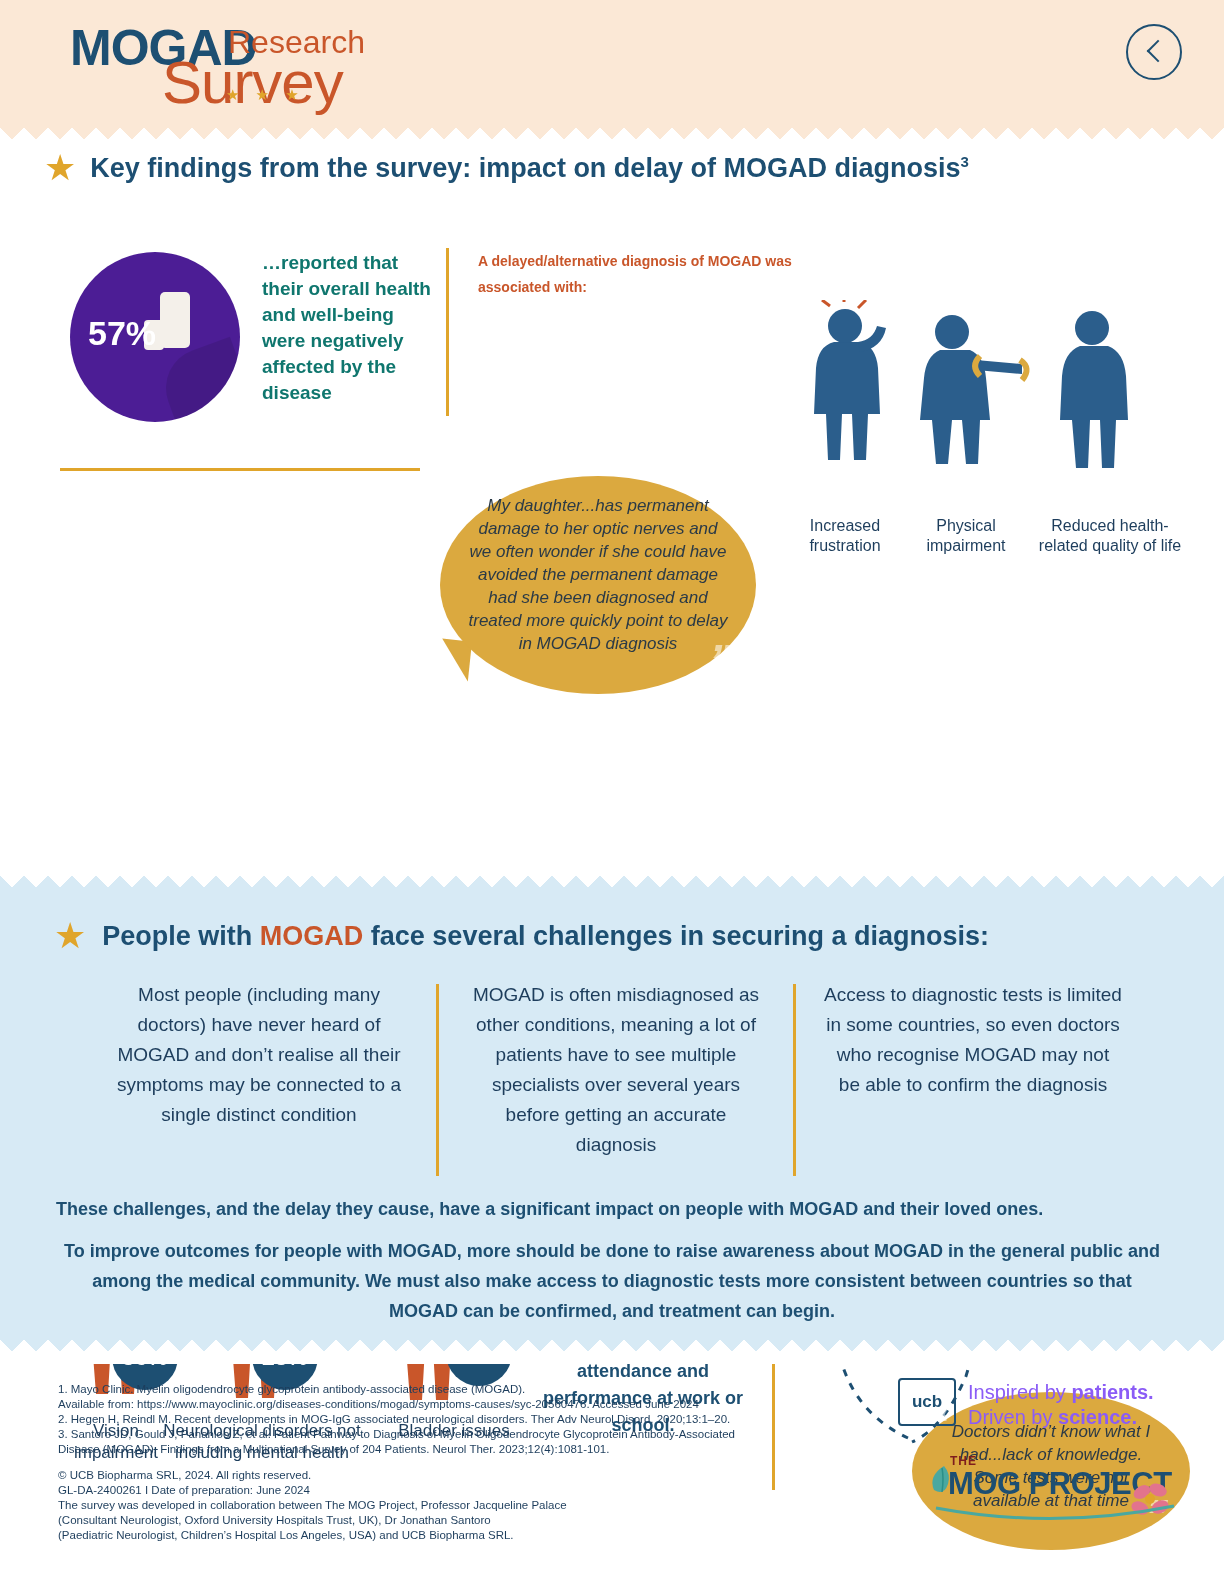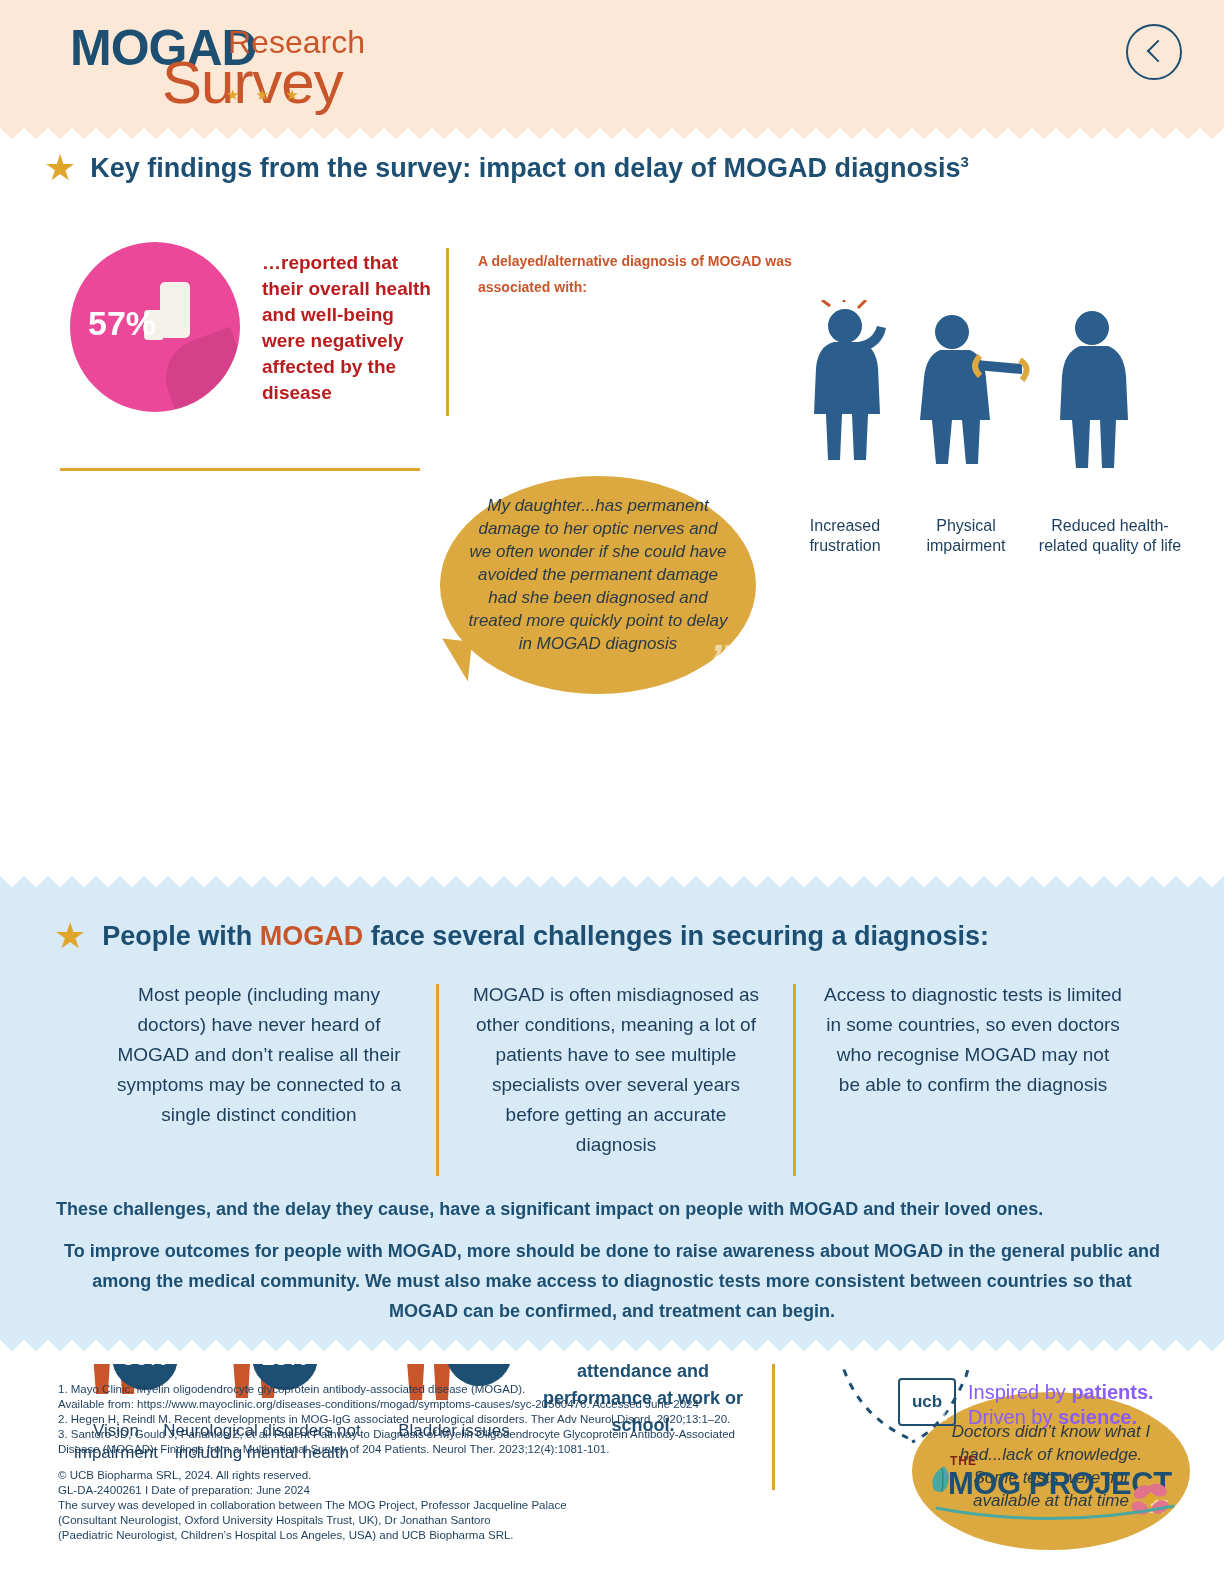--- a/index.html
+++ b/index.html
@@ -62,41 +62,41 @@
   .star {
     color: #e0a52b; font-size: 36px; line-height: 36px;
   }
   .sec-title-row { display: flex; align-items: center; gap: 14px; padding-left: 44px; }
   .sec-title {
     font-size: 27px; font-weight: bold; color: #1d4f72;
   }
   .sec-title sup { font-size: 15px; }
 
   .orange-circle {
-    position: absolute; left: 70px; top: 92px;
+    position: absolute; left: 70px; top: 102px;
     width: 170px; height: 170px; border-radius: 50%;
-    background: #ec4899; overflow: hidden;
+    background: #4c1d95; overflow: hidden;
   }
   .thumb {
     position: absolute; left: 74px; top: 34px; width: 46px; height: 72px;
   }
   .thumb .pad { position: absolute; left: 16px; top: 6px; width: 30px; height: 56px; background: #f4f0ea; border-radius: 5px; }
   .thumb .stem { position: absolute; left: 0px; top: 34px; width: 20px; height: 30px; background: #f4f0ea; border-radius: 4px; }
   .thumb-shadow {
     position: absolute; left: 96px; top: 96px; width: 80px; height: 80px;
     background: rgba(0,0,0,0.10); border-radius: 50% 0 0 0; transform: rotate(-20deg);
   }
   .circle-pct {
     position: absolute; left: 18px; top: 62px;
     font-size: 34px; font-weight: bold; color: #ffffff;
   }
 
   .s1-text1 {
     position: absolute; left: 262px; top: 100px; width: 170px;
-    font-size: 19px; font-weight: bold; color: #b91c1c; line-height: 26px;
+    font-size: 19px; font-weight: bold; color: #0f766e; line-height: 26px;
   }
   .vrule { position: absolute; width: 3px; background: #e0a52b; }
   .hrule { position: absolute; height: 3px; background: #e0a52b; }
 
   .s1-text2 {
     position: absolute; left: 478px; top: 98px; width: 330px;
     font-size: 14px; font-weight: bold; color: #c9562a; line-height: 26px;
   }
 
   

